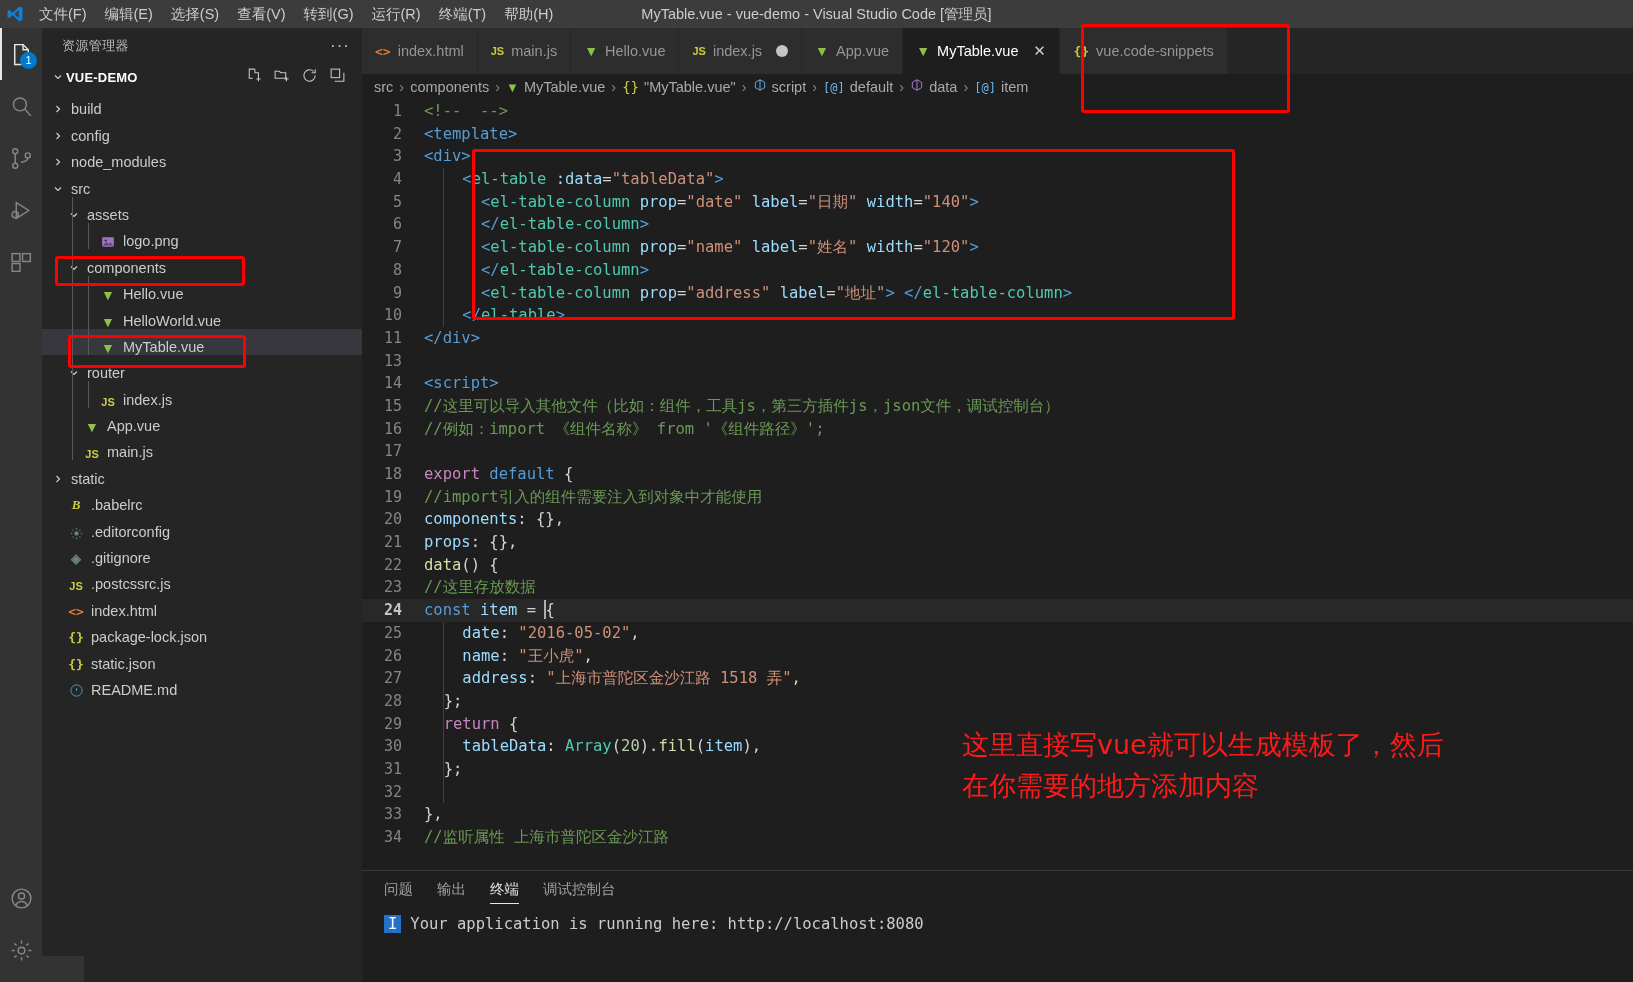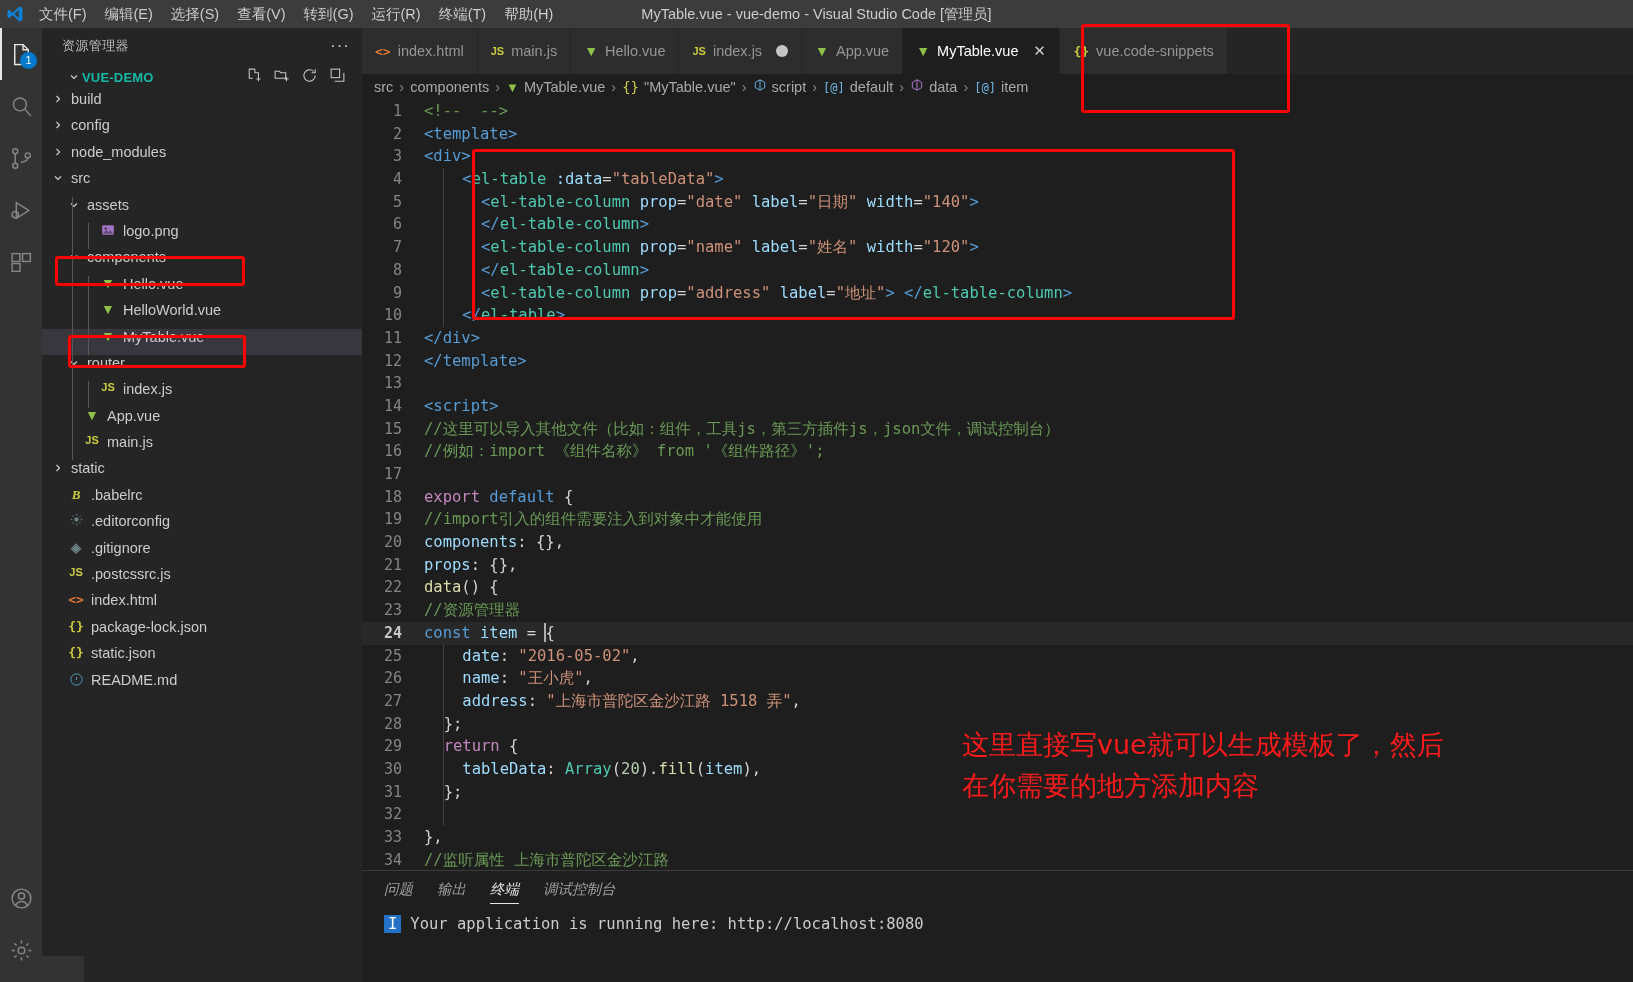--- a/index.html
+++ b/index.html
@@ -58,28 +58,28 @@
   .sidebar {
     width: 320px; background: #252526; flex: 0 0 320px;
     display: flex; flex-direction: column; position: relative;
   }
   .sidebar-header {
     height: 35px; display: flex; align-items: center; justify-content: space-between;
     padding: 0 8px 0 20px; color: #bbbbbb; font-size: 13px; letter-spacing: .4px;
   }
   .sidebar-actions { color:#cccccc; font-size: 17px; padding-right: 4px; cursor: pointer; letter-spacing:1px;}
   .explorer-root {
-    height: 28px; display: flex; align-items: center; padding: 0 8px 0 24px;
-    color: #14b8a6; font-size: 13px; font-weight: bold; cursor: pointer;
+    height: 28px; display: flex; align-items: center; padding: 0 8px 0 8px;
+    color: #ffffff; font-size: 13px; font-weight: bold; cursor: pointer;
   }
   .explorer-root .root-name { flex: 1 1 auto; letter-spacing: .2px; }
   .root-tools { display: flex; gap: 11px; align-items: center; color: #c5c5c5; padding-right: 8px; }
   .tree { flex: 1 1 auto; overflow: hidden; font-size: 14px; }
   .trow {
-    height: 26.4px; display: flex; align-items: flex-start; color: #cccccc;
+    height: 26.4px; display: flex; align-items: flex-end; color: #cccccc;
     white-space: nowrap; cursor: pointer; position: relative;
   }
   .trow.selected { background: #37373d; }
   .chev { width: 16px; height: 16px; display:inline-flex; align-items:center; justify-content:center; color:#cccccc; flex:0 0 16px;}
   .ficon { width: 20px; display: inline-flex; align-items: center; justify-content: center; flex: 0 0 20px; font-size: 12px; font-weight: bold;}
   .tlabel { padding-left: 5px; font-size: 14.5px; }
   .indent-guide {
     position:absolute; top:0; bottom:0; width:1px; background:#585858;
   }
 
@@ -147,21 +147,21 @@
     pointer-events: none; z-index: 40;
   }
   .annot {
     position: absolute; color: #ff1a1a; font-size: 27px; line-height: 41px;
     font-family: "DejaVu Sans", sans-serif; z-index: 41; pointer-events: none;
     white-space: pre;
   }
 
   
   .panel { flex: 0 0 112px; background: #1e1e1e; border-top: 1px solid #3b3b3b; display: flex; flex-direction: column; }
-  .panel-tabs { height: 36px; display: flex; align-items: center; padding-left: 22px; gap: 24px; flex: 0 0 36px; font-style: italic;}
+  .panel-tabs { height: 36px; display: flex; align-items: center; padding-left: 22px; gap: 24px; flex: 0 0 36px;}
   .ptab { font-size: 14.5px; color: #a0a0a0; cursor: pointer; position: relative; height: 36px; line-height: 36px; }
   .ptab.active { color: #e7e7e7; }
   .ptab.active::after {
     content:""; position:absolute; left:0; right:0; bottom: 3px; height: 1px; background: #e7e7e7;
   }
   .terminal {
     flex: 1 1 auto; padding: 8px 0 0 22px; font-family: "DejaVu Sans Mono", monospace;
     font-size: 15.5px; color: #cccccc; display:flex; align-items:flex-start; gap: 9px;
   }
   .term-badge { background:#2472c8; color:#ffffff; padding:0 4px; font-family:"DejaVu Sans Mono",monospace; font-size:15.5px; }
@@ -598,32 +598,31 @@
             <div class="cline"><span class="lnum">2</span><span class="ctext"><span class="t-tag">&lt;</span><span class="t-tag">template</span><span class="t-tag">&gt;</span></span></div>
             <div class="cline"><span class="lnum">3</span><span class="ctext"><span class="t-tag">&lt;</span><span class="t-tag">div</span><span class="t-tag">&gt;</span></span></div>
             <div class="cline"><span class="lnum">4</span><span class="ctext">  <span class="guide"></span>  <span class="t-tag">&lt;</span><span class="t-tagname">el-table</span> <span class="t-attr">:data</span><span class="t-punc">=</span><span class="t-str">"tableData"</span><span class="t-tag">&gt;</span></span></div>
             <div class="cline"><span class="lnum">5</span><span class="ctext">  <span class="guide"></span>    <span class="t-tag">&lt;</span><span class="t-tagname">el-table-column</span> <span class="t-attr">prop</span><span class="t-punc">=</span><span class="t-str">"date"</span> <span class="t-attr">label</span><span class="t-punc">=</span><span class="t-str">"日期"</span> <span class="t-attr">width</span><span class="t-punc">=</span><span class="t-str">"140"</span><span class="t-tag">&gt;</span></span></div>
             <div class="cline"><span class="lnum">6</span><span class="ctext">  <span class="guide"></span>    <span class="t-tag">&lt;/</span><span class="t-tagname">el-table-column</span><span class="t-tag">&gt;</span></span></div>
             <div class="cline"><span class="lnum">7</span><span class="ctext">  <span class="guide"></span>    <span class="t-tag">&lt;</span><span class="t-tagname">el-table-column</span> <span class="t-attr">prop</span><span class="t-punc">=</span><span class="t-str">"name"</span> <span class="t-attr">label</span><span class="t-punc">=</span><span class="t-str">"姓名"</span> <span class="t-attr">width</span><span class="t-punc">=</span><span class="t-str">"120"</span><span class="t-tag">&gt;</span></span></div>
             <div class="cline"><span class="lnum">8</span><span class="ctext">  <span class="guide"></span>    <span class="t-tag">&lt;/</span><span class="t-tagname">el-table-column</span><span class="t-tag">&gt;</span></span></div>
             <div class="cline"><span class="lnum">9</span><span class="ctext">  <span class="guide"></span>    <span class="t-tag">&lt;</span><span class="t-tagname">el-table-column</span> <span class="t-attr">prop</span><span class="t-punc">=</span><span class="t-str">"address"</span> <span class="t-attr">label</span><span class="t-punc">=</span><span class="t-str">"地址"</span><span class="t-tag">&gt;</span> <span class="t-tag">&lt;/</span><span class="t-tagname">el-table-column</span><span class="t-tag">&gt;</span></span></div>
             <div class="cline"><span class="lnum">10</span><span class="ctext">  <span class="guide"></span>  <span class="t-tag">&lt;/</span><span class="t-tagname">el-table</span><span class="t-tag">&gt;</span></span></div>
             <div class="cline"><span class="lnum">11</span><span class="ctext"><span class="t-tag">&lt;/</span><span class="t-tag">div</span><span class="t-tag">&gt;</span></span></div>
-            <div class="cline"><span class="lnum">12</span><span class="ctext"><span class="t-tag">&lt;/</span><span class="t-tag">template</span><span class="t-tag">&gt;</span></span></div>
             <div class="cline"><span class="lnum">13</span><span class="ctext"></span></div>
             <div class="cline"><span class="lnum">14</span><span class="ctext"><span class="t-tag">&lt;</span><span class="t-tag">script</span><span class="t-tag">&gt;</span></span></div>
             <div class="cline"><span class="lnum">15</span><span class="ctext"><span class="t-cmt">//这里可以导入其他文件（比如：组件，工具js，第三方插件js，json文件，调试控制台）</span></span></div>
             <div class="cline"><span class="lnum">16</span><span class="ctext"><span class="t-cmt">//例如：import 《组件名称》 from '《组件路径》';</span></span></div>
             <div class="cline"><span class="lnum">17</span><span class="ctext"></span></div>
             <div class="cline"><span class="lnum">18</span><span class="ctext"><span class="t-kw">export</span> <span class="t-kw2">default</span> <span class="t-punc">{</span></span></div>
             <div class="cline"><span class="lnum">19</span><span class="ctext"><span class="t-cmt">//import引入的组件需要注入到对象中才能使用</span></span></div>
             <div class="cline"><span class="lnum">20</span><span class="ctext"><span class="t-prop">components</span><span class="t-punc">: {},</span></span></div>
             <div class="cline"><span class="lnum">21</span><span class="ctext"><span class="t-prop">props</span><span class="t-punc">: {},</span></span></div>
             <div class="cline"><span class="lnum">22</span><span class="ctext"><span class="t-fn">data</span><span class="t-punc">() {</span></span></div>
-            <div class="cline"><span class="lnum">23</span><span class="ctext"><span class="t-cmt">//资源管理器</span></span></div>
+            <div class="cline"><span class="lnum">23</span><span class="ctext"><span class="t-cmt">//这里存放数据</span></span></div>
             <div class="cline current"><span class="lnum cur">24</span><span class="ctext"><span class="t-kw2">const</span> <span class="t-var">item</span> <span class="t-punc">=</span> <span class="cursor"></span><span class="t-punc">{</span></span></div>
             <div class="cline"><span class="lnum">25</span><span class="ctext">  <span class="guide"></span>  <span class="t-prop">date</span><span class="t-punc">:</span> <span class="t-str">"2016-05-02"</span><span class="t-punc">,</span></span></div>
             <div class="cline"><span class="lnum">26</span><span class="ctext">  <span class="guide"></span>  <span class="t-prop">name</span><span class="t-punc">:</span> <span class="t-str">"王小虎"</span><span class="t-punc">,</span></span></div>
             <div class="cline"><span class="lnum">27</span><span class="ctext">  <span class="guide"></span>  <span class="t-prop">address</span><span class="t-punc">:</span> <span class="t-str">"上海市普陀区金沙江路 1518 弄"</span><span class="t-punc">,</span></span></div>
             <div class="cline"><span class="lnum">28</span><span class="ctext">  <span class="guide"></span><span class="t-punc">};</span></span></div>
             <div class="cline"><span class="lnum">29</span><span class="ctext">  <span class="guide"></span><span class="t-kw">return</span> <span class="t-punc">{</span></span></div>
             <div class="cline"><span class="lnum">30</span><span class="ctext">  <span class="guide"></span>  <span class="t-prop">tableData</span><span class="t-punc">:</span> <span class="t-cls">Array</span><span class="t-punc">(</span><span class="t-num">20</span><span class="t-punc">).</span><span class="t-fn">fill</span><span class="t-punc">(</span><span class="t-var">item</span><span class="t-punc">),</span></span></div>
             <div class="cline"><span class="lnum">31</span><span class="ctext">  <span class="guide"></span><span class="t-punc">};</span></span></div>
             <div class="cline"><span class="lnum">32</span><span class="ctext">  <span class="guide"></span></span></div>
             <div class="cline"><span class="lnum">33</span><span class="ctext"><span class="t-punc">},</span></span></div>

